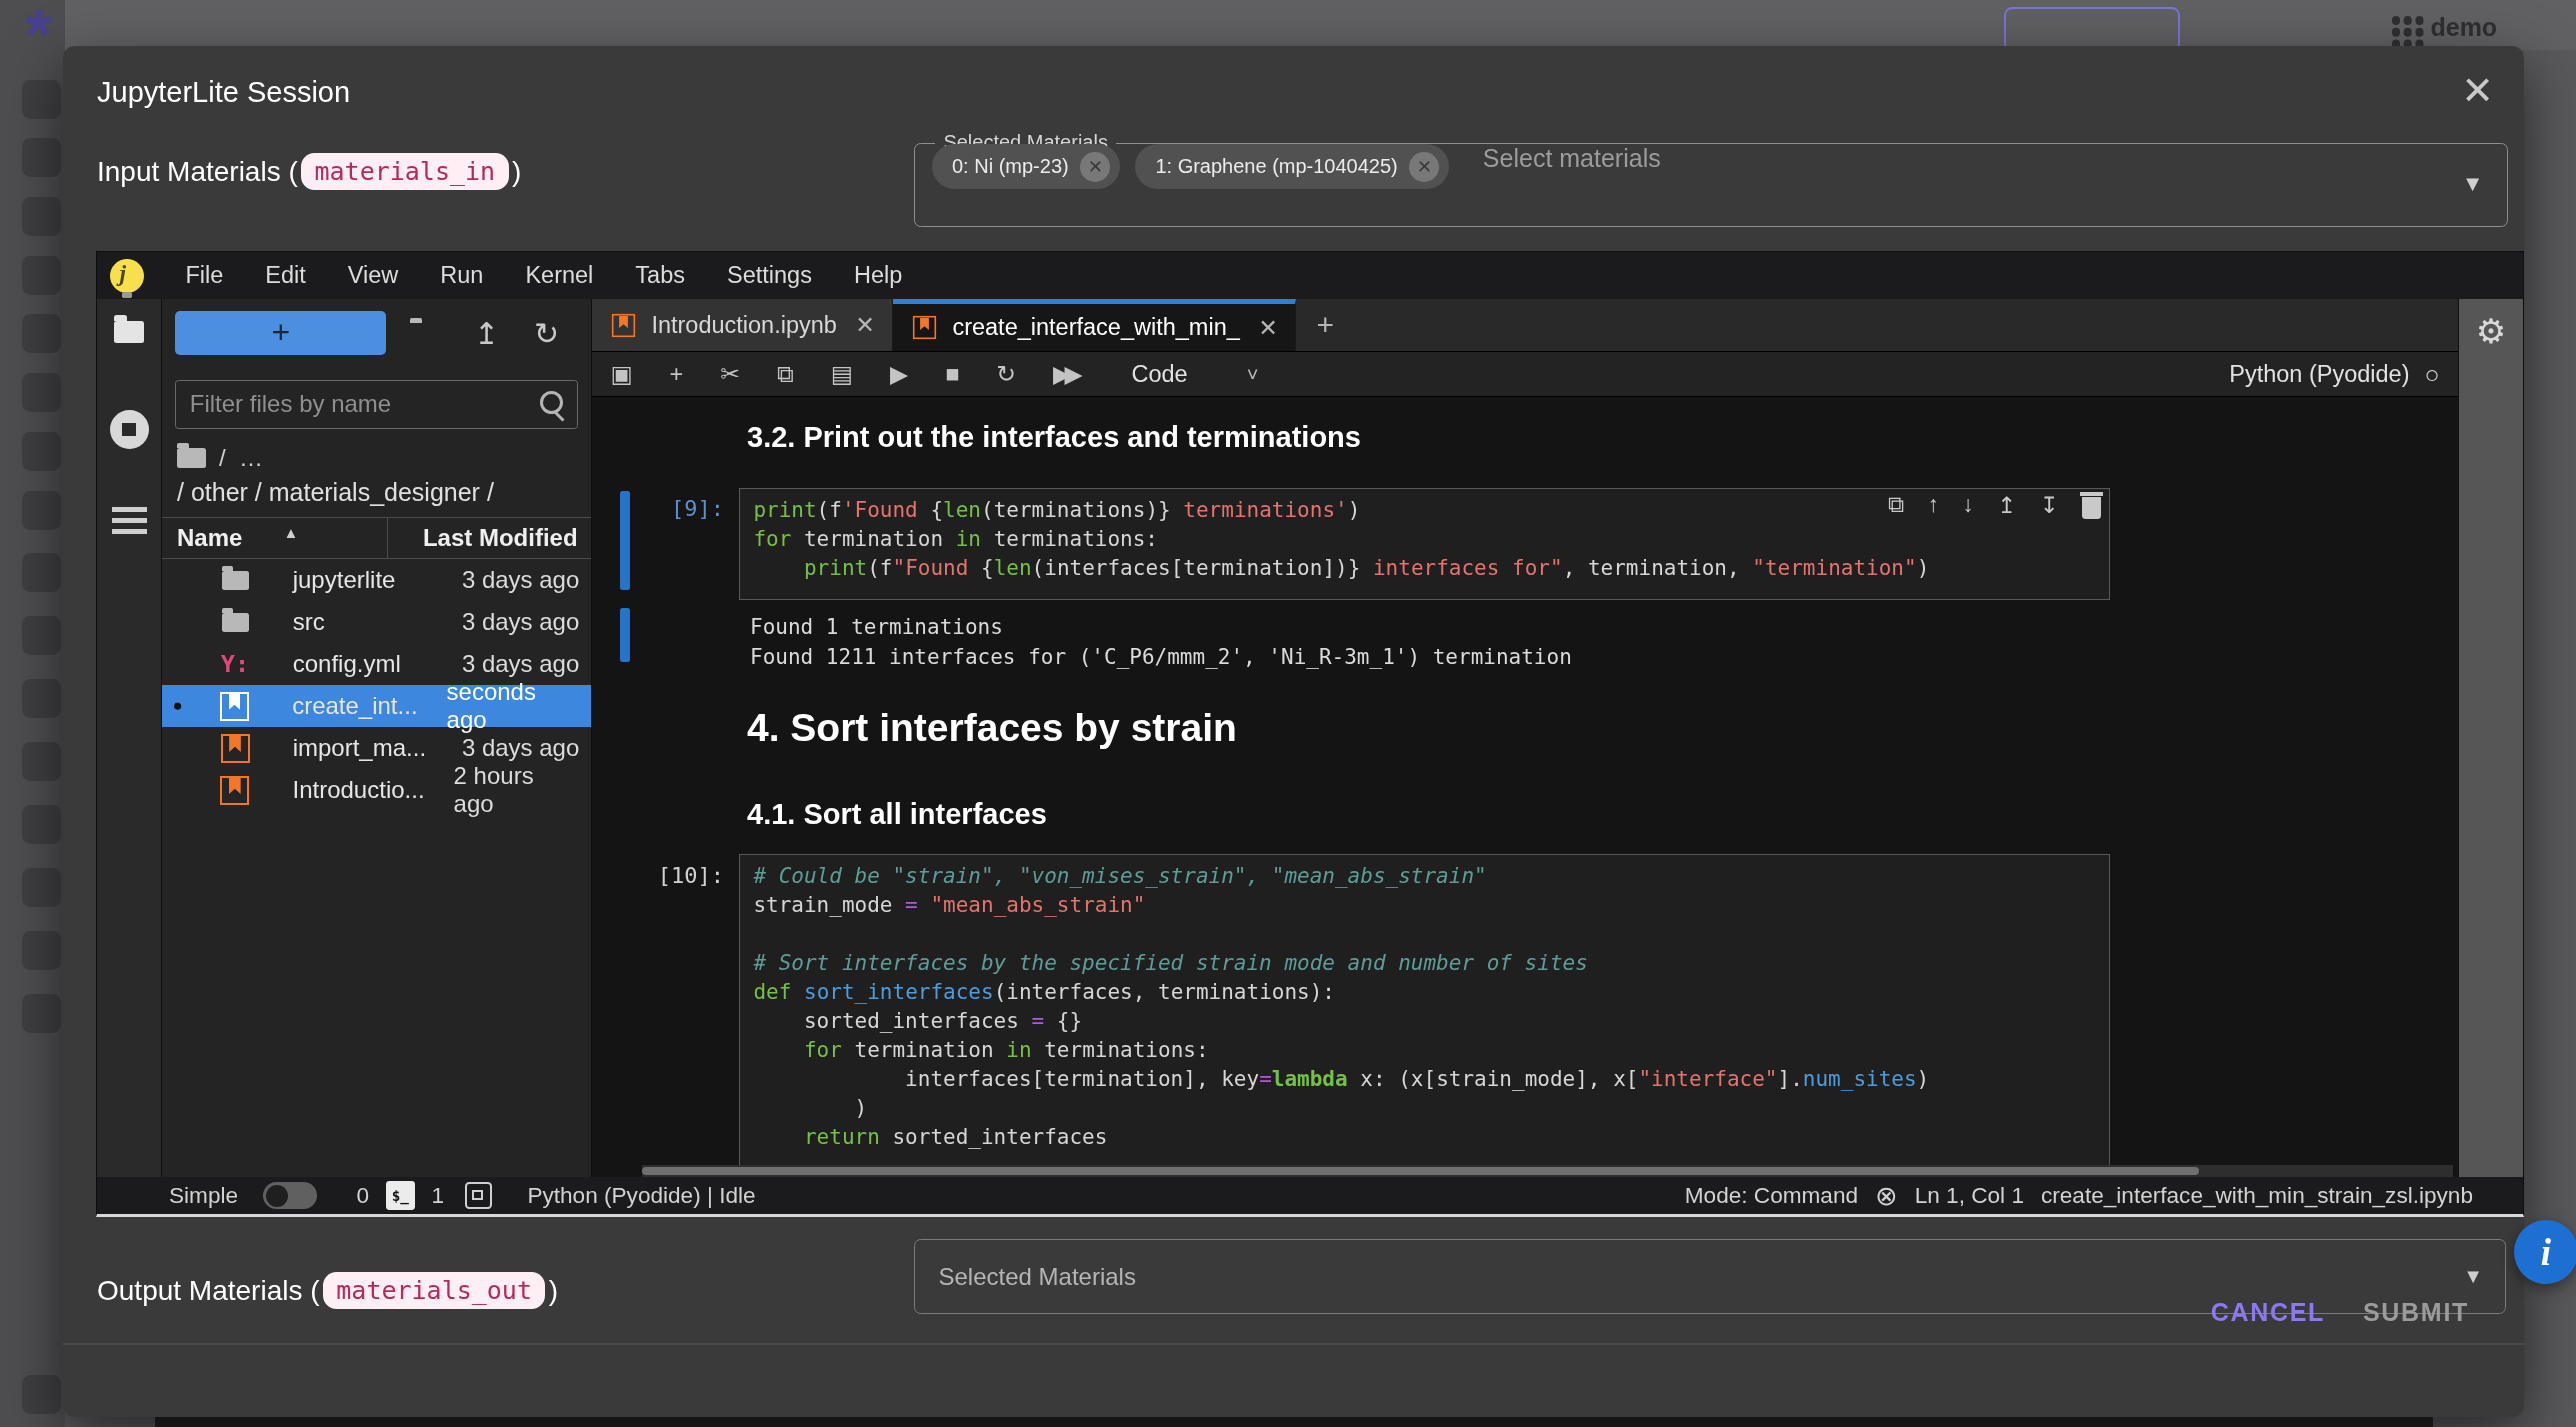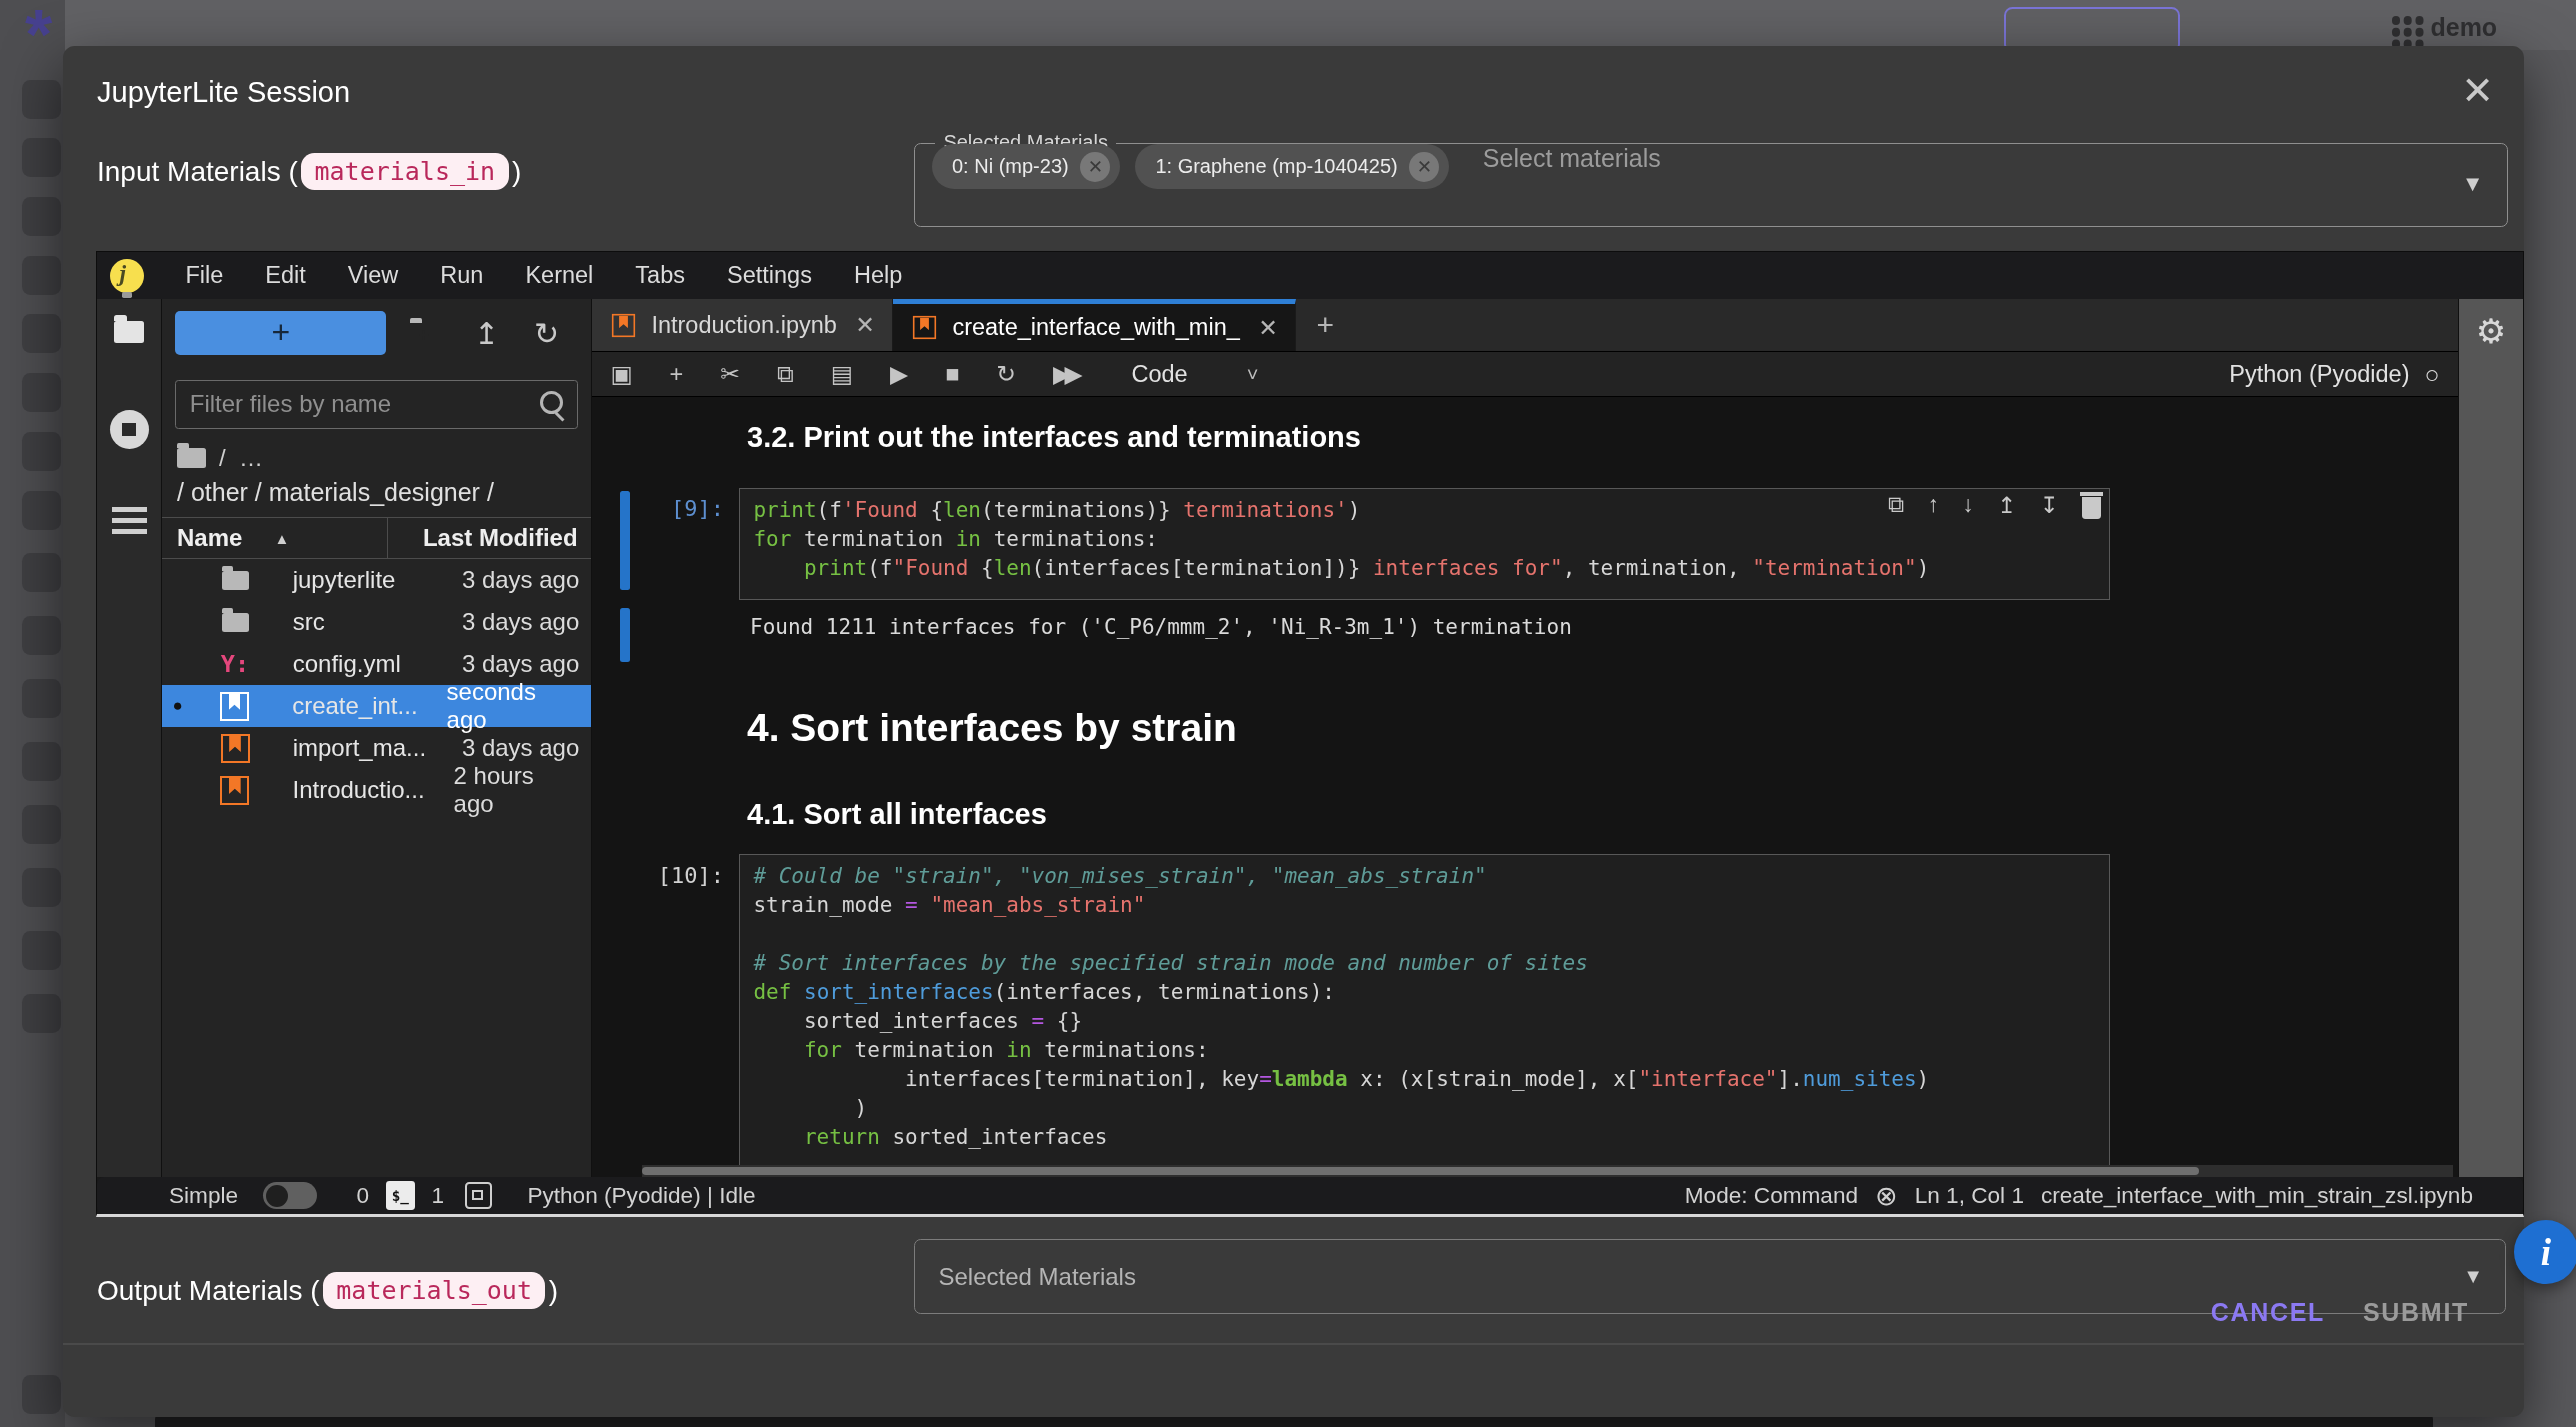--- a/index.html
+++ b/index.html
@@ -64,21 +64,21 @@
   .fb-filter{margin:6.7px 13.4px 1.7px;height:47px;border:1.7px solid #6a6a6a;border-radius:3.4px;display:flex;align-items:center;
              padding:0 13.4px;color:#8f8f8f;font-size:24px;flex:none;position:relative;cursor:text;}
   .mag{position:absolute;right:13.4px;top:10px;width:17px;height:17px;border:3.4px solid #b5b5b5;border-radius:50%;}
   .mag::after{content:"";position:absolute;left:15px;top:17px;width:3.4px;height:11px;background:#b5b5b5;transform:rotate(-45deg);}
   .fb-crumb{padding:13.4px 15px 0;display:flex;align-items:center;gap:13.4px;color:#cfcfcf;font-size:24px;flex:none;}
   .crumb-folder{position:relative;width:28.5px;height:20px;background:#b8b8b8;border-radius:2.5px;}
   .crumb-folder::before{content:"";position:absolute;top:-5px;left:0;width:11.7px;height:5px;background:inherit;border-radius:1.7px 1.7px 0 0;}
   .fb-crumb2{padding:6.7px 15px 10px;font-size:25px;color:#e0e0e0;flex:none;}
   .fb-header{display:flex;height:40px;border-top:1.7px solid #4c4c4c;border-bottom:1.7px solid #4c4c4c;align-items:center;
              font-size:24px;color:#efefef;font-weight:700;flex:none;}
-  .fb-h-name{flex:0 0 210px;padding-left:15px;display:flex;align-items:center;gap:32px;}
+  .fb-h-name{flex:0 0 210px;padding-left:15px;display:flex;gap:41px;}
   .fb-h-sort{font-size:15px;color:#cfcfcf;}
   .fb-h-mod{flex:1;text-align:right;padding-right:13.4px;border-left:1.7px solid #4c4c4c;height:100%;display:flex;align-items:center;justify-content:flex-end;}
   .fb-rows{flex:1;}
   .fb-row{display:flex;align-items:center;height:42px;padding:0 11.7px 0 5px;font-size:24px;color:#e6e6e6;cursor:pointer;gap:29px;}
   .fb-row .dot{width:22px;font-size:17px;color:#111;text-align:center;visibility:hidden;}
   .fb-row.selected{background:#3d87de;}
   .fb-row.selected .dot{visibility:visible;}
   .fb-row .fname{flex:1;margin-left:11.7px;}
   .fb-row .fmod{color:#dcdcdc;}
   .fb-row.selected .fmod{color:#fff;}
@@ -380,21 +380,21 @@
                 </div>
               <div class="cell-tools">
                 <span>⧉</span>
                 <span>↑</span>
                 <span>↓</span>
                 <span>↥</span>
                 <span>↧</span>
                 <span class="trash"></span>
               </div>
             </div>
-            <div class="nb-out"><div>Found 1211 interfaces for ('C_P6/mmm_2', 'Ni_R-3m_1') termination</div></div>
+            <div class="nb-out"><div>Found 1 terminations</div><div>Found 1211 interfaces for ('C_P6/mmm_2', 'Ni_R-3m_1') termination</div></div>
 
             <div class="nb-h2">4. Sort interfaces by strain</div>
             <div class="nb-h3">4.1. Sort all interfaces</div>
 
             <div class="prompt prompt10">[10]:</div>
             <div class="cell cell10">
               <div>
                   <div class="cl"><span class="tk-c"># Could be "strain", "von_mises_strain", "mean_abs_strain"</span></div>
                   <div class="cl"><span class="tk-t">strain_mode </span><span class="tk-o">=</span><span class="tk-t"> </span><span class="tk-s">"mean_abs_strain"</span></div>
                   <div class="cl"><span class="tk-t"> </span></div>

